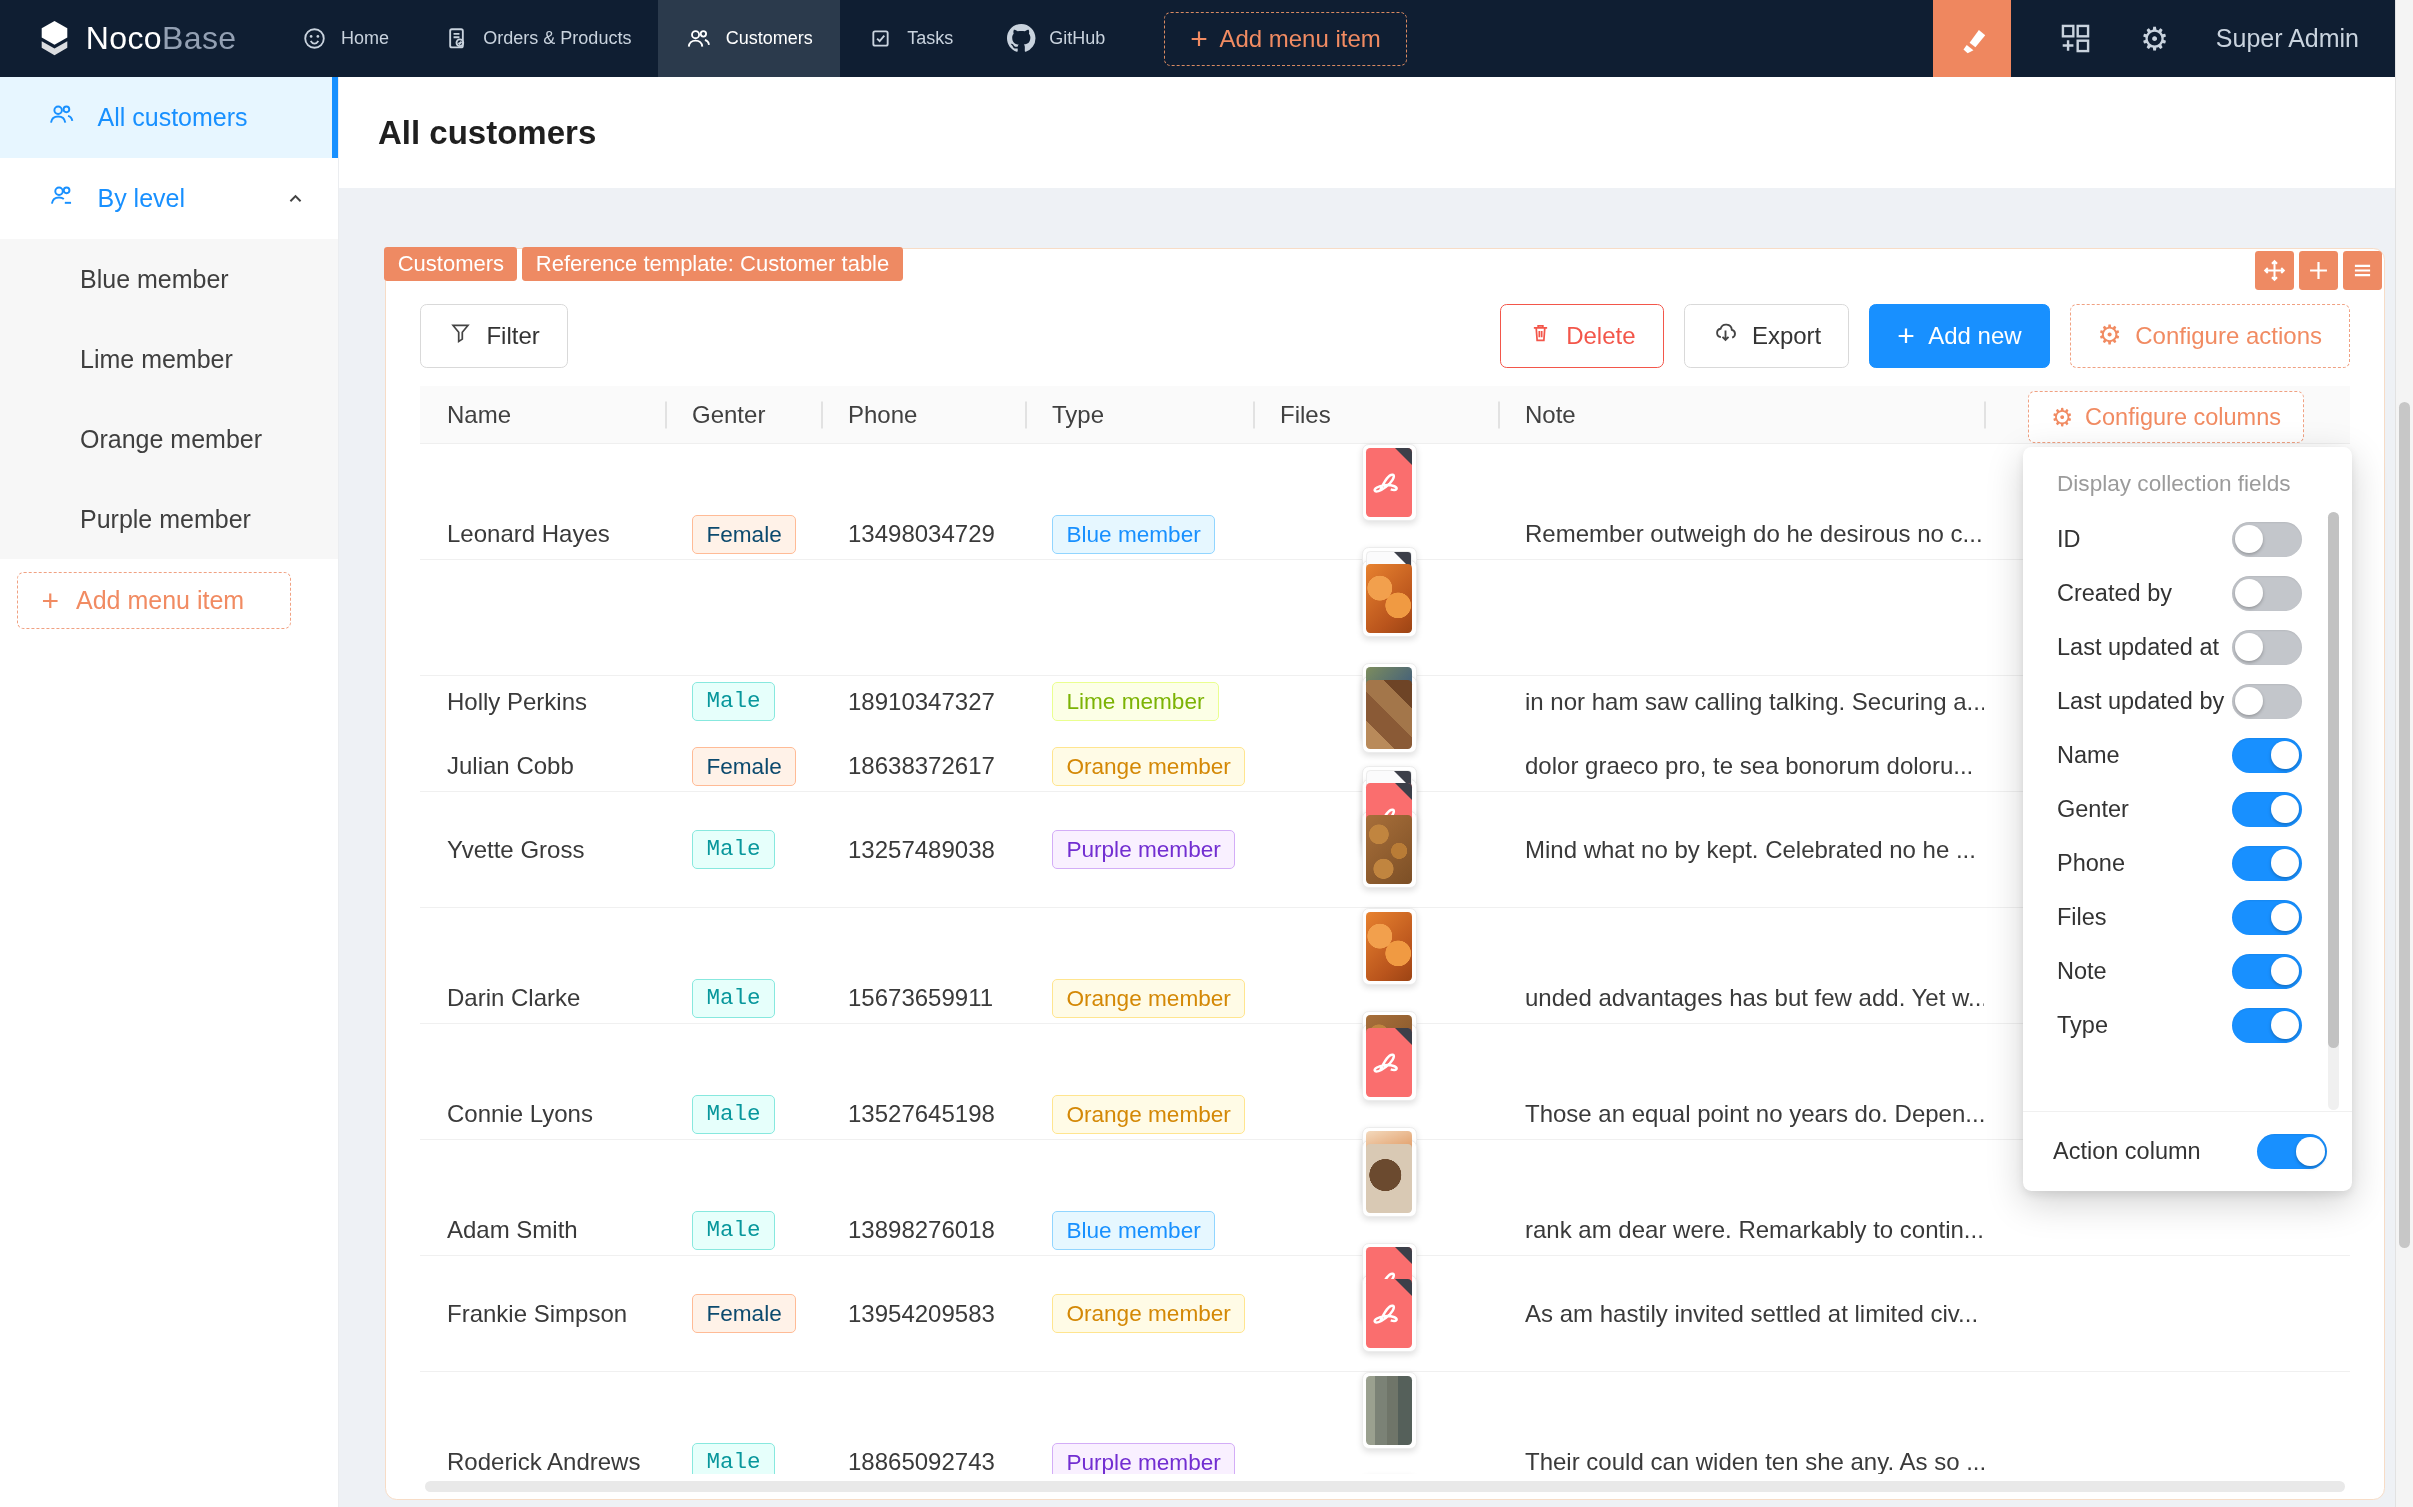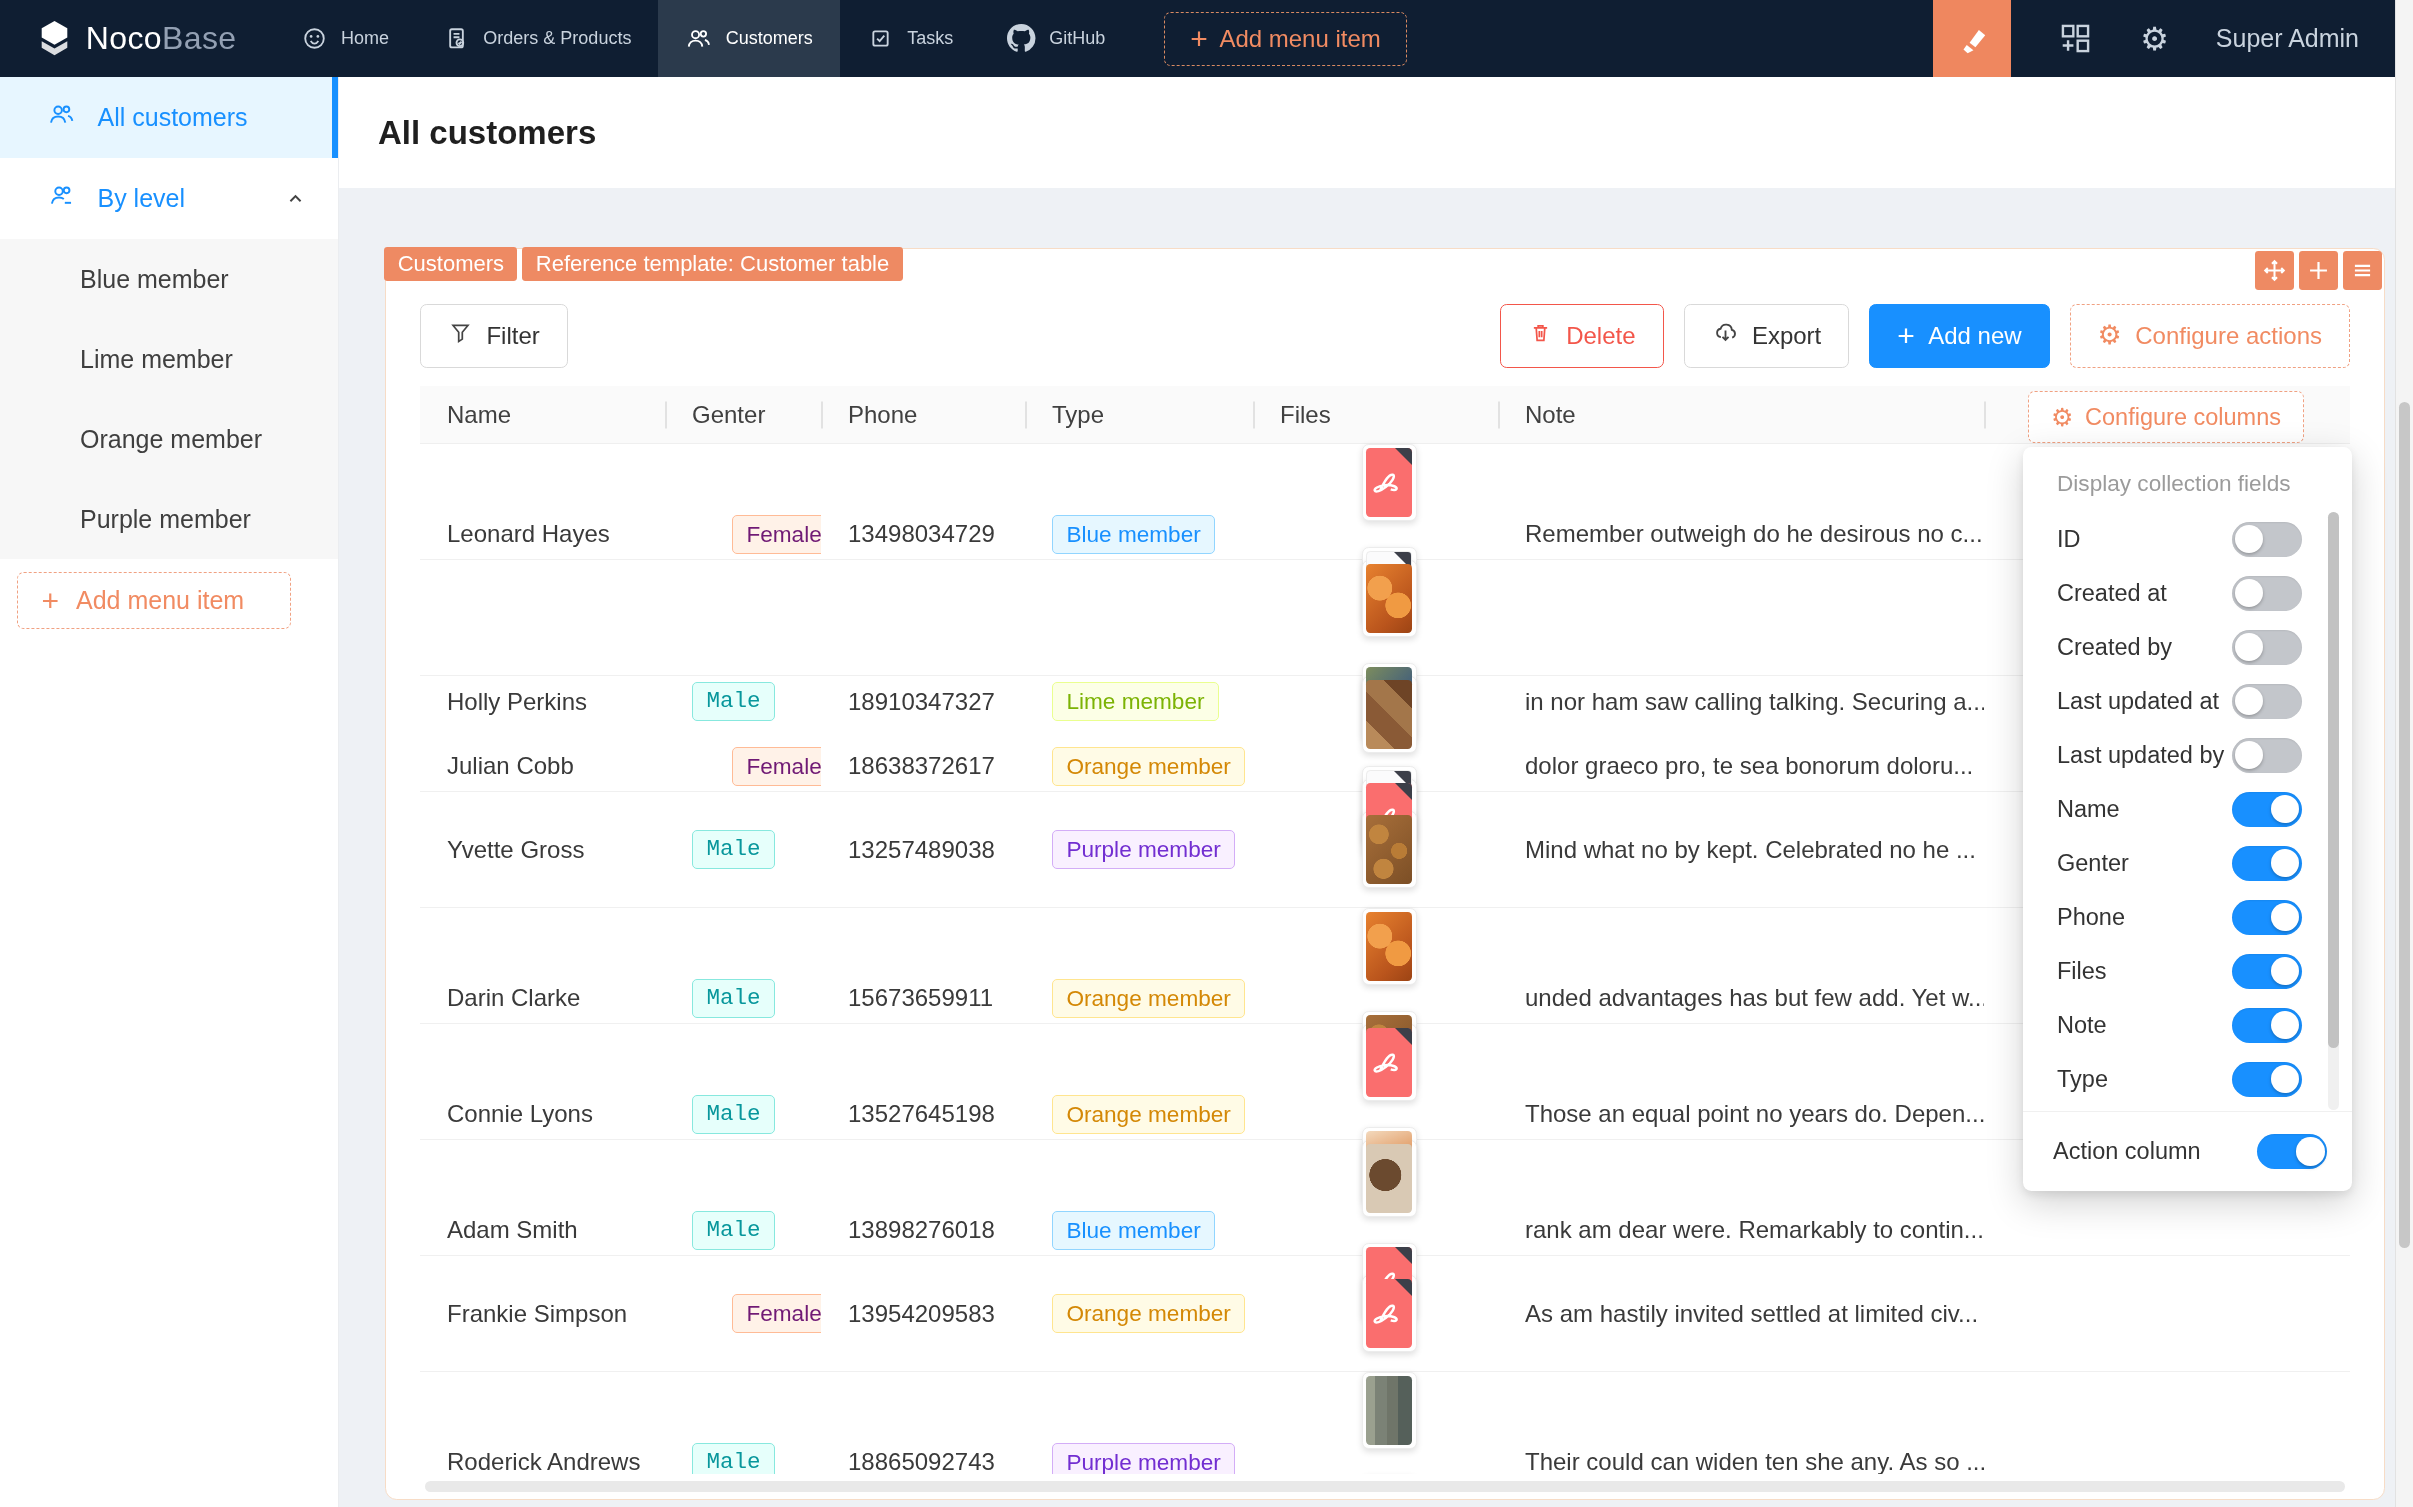--- a/index.html
+++ b/index.html
@@ -54,21 +54,21 @@
   .btn .gear-glyph{font-size:27px;}
 
   
   .table{position:absolute;left:34px;right:34px;top:137px;bottom:25px;overflow:hidden;}
   .t-head{display:grid;grid-template-columns:245px 156px 204px 228px 245px 486px 1fr;height:57px;background:#fafafa;border-bottom:1.7px solid #efefef;align-items:center;}
   .t-head .hc{position:relative;padding-left:27px;font-size:24px;color:#404040;}
   .t-head .hc.sep::before{content:"";position:absolute;left:0;top:50%;transform:translateY(-50%);width:1.7px;height:27px;background:#e2e2e2;}
   .t-row{display:grid;grid-template-columns:245px 156px 204px 228px 245px 486px 1fr;height:115px;border-bottom:1.7px solid #f0f0f0;align-items:center;background:#fff;}
   .t-cell{padding-left:27px;font-size:24px;color:#3a3a3a;overflow:hidden;white-space:nowrap;}
   .tag{display:inline-block;height:37px;line-height:37px;padding:0 13.4px;border-radius:5px;font-size:22.6px;border:1.7px solid transparent;}
-  .tag-female{background:#fff2e8;border-color:#ffbb96;color:#701a75;margin-left:40px;}
+  .tag-female{background:#fff2e8;border-color:#ffbb96;color:#0c4a6e;}
   .tag-male{background:#e6fffb;border-color:#87e8de;color:#08979c;font-family:Liberation Mono, monospace;}
   .tag-blue{background:#e6f7ff;border-color:#91d5ff;color:#1890ff;}
   .tag-lime{background:#fcffe6;border-color:#eaff8f;color:#7cb305;}
   .tag-gold{background:#fffbe6;border-color:#ffe58f;color:#d48806;}
   .tag-purple{background:#f9f0ff;border-color:#d3adf7;color:#722ed1;}
   .files-cell{display:flex;gap:26px;align-items:center;padding-left:27px;flex-direction:column;}
   .thumb{width:55px;height:77px;background:#fff;border:1.7px solid #ececec;border-radius:6.7px;box-shadow:0 2.5px 6.7px rgba(0,0,0,.12);padding:3.4px;box-sizing:border-box;cursor:pointer;}
   .thumb-in{position:relative;width:100%;height:100%;border-radius:4.2px;overflow:hidden;}
   .ti-pdf{background:#fa6e6e;}
   .ti-doc{background:#fbfbfc;border:0.8px solid #ececec;box-sizing:border-box;}
@@ -503,24 +503,20 @@
   </div>
 
   <div class="dropdown">
     <div class="dd-title">Display collection fields</div>
     <div class="dd-list" id="dd-list">
         <div class="dd-item">
           <span class="dd-label">ID</span>
           <div class="switch"></div>
         </div>
         <div class="dd-item">
-          <span class="dd-label">Created at</span>
-          <div class="switch"></div>
-        </div>
-        <div class="dd-item">
           <span class="dd-label">Created by</span>
           <div class="switch"></div>
         </div>
         <div class="dd-item">
           <span class="dd-label">Last updated at</span>
           <div class="switch"></div>
         </div>
         <div class="dd-item">
           <span class="dd-label">Last updated by</span>
           <div class="switch"></div>

